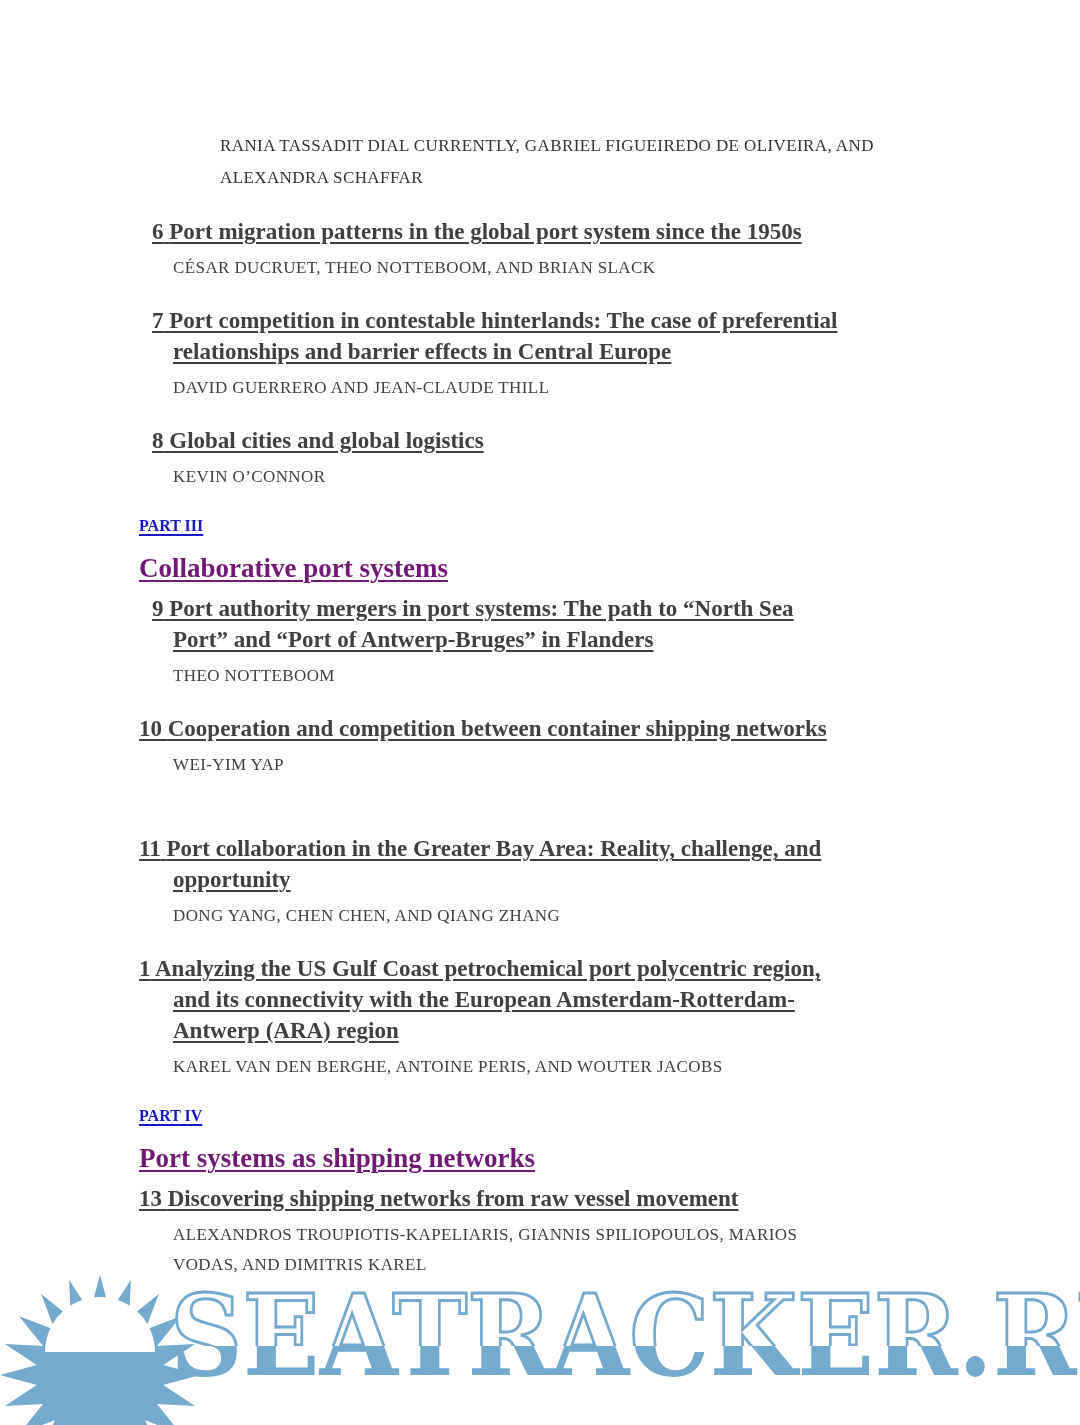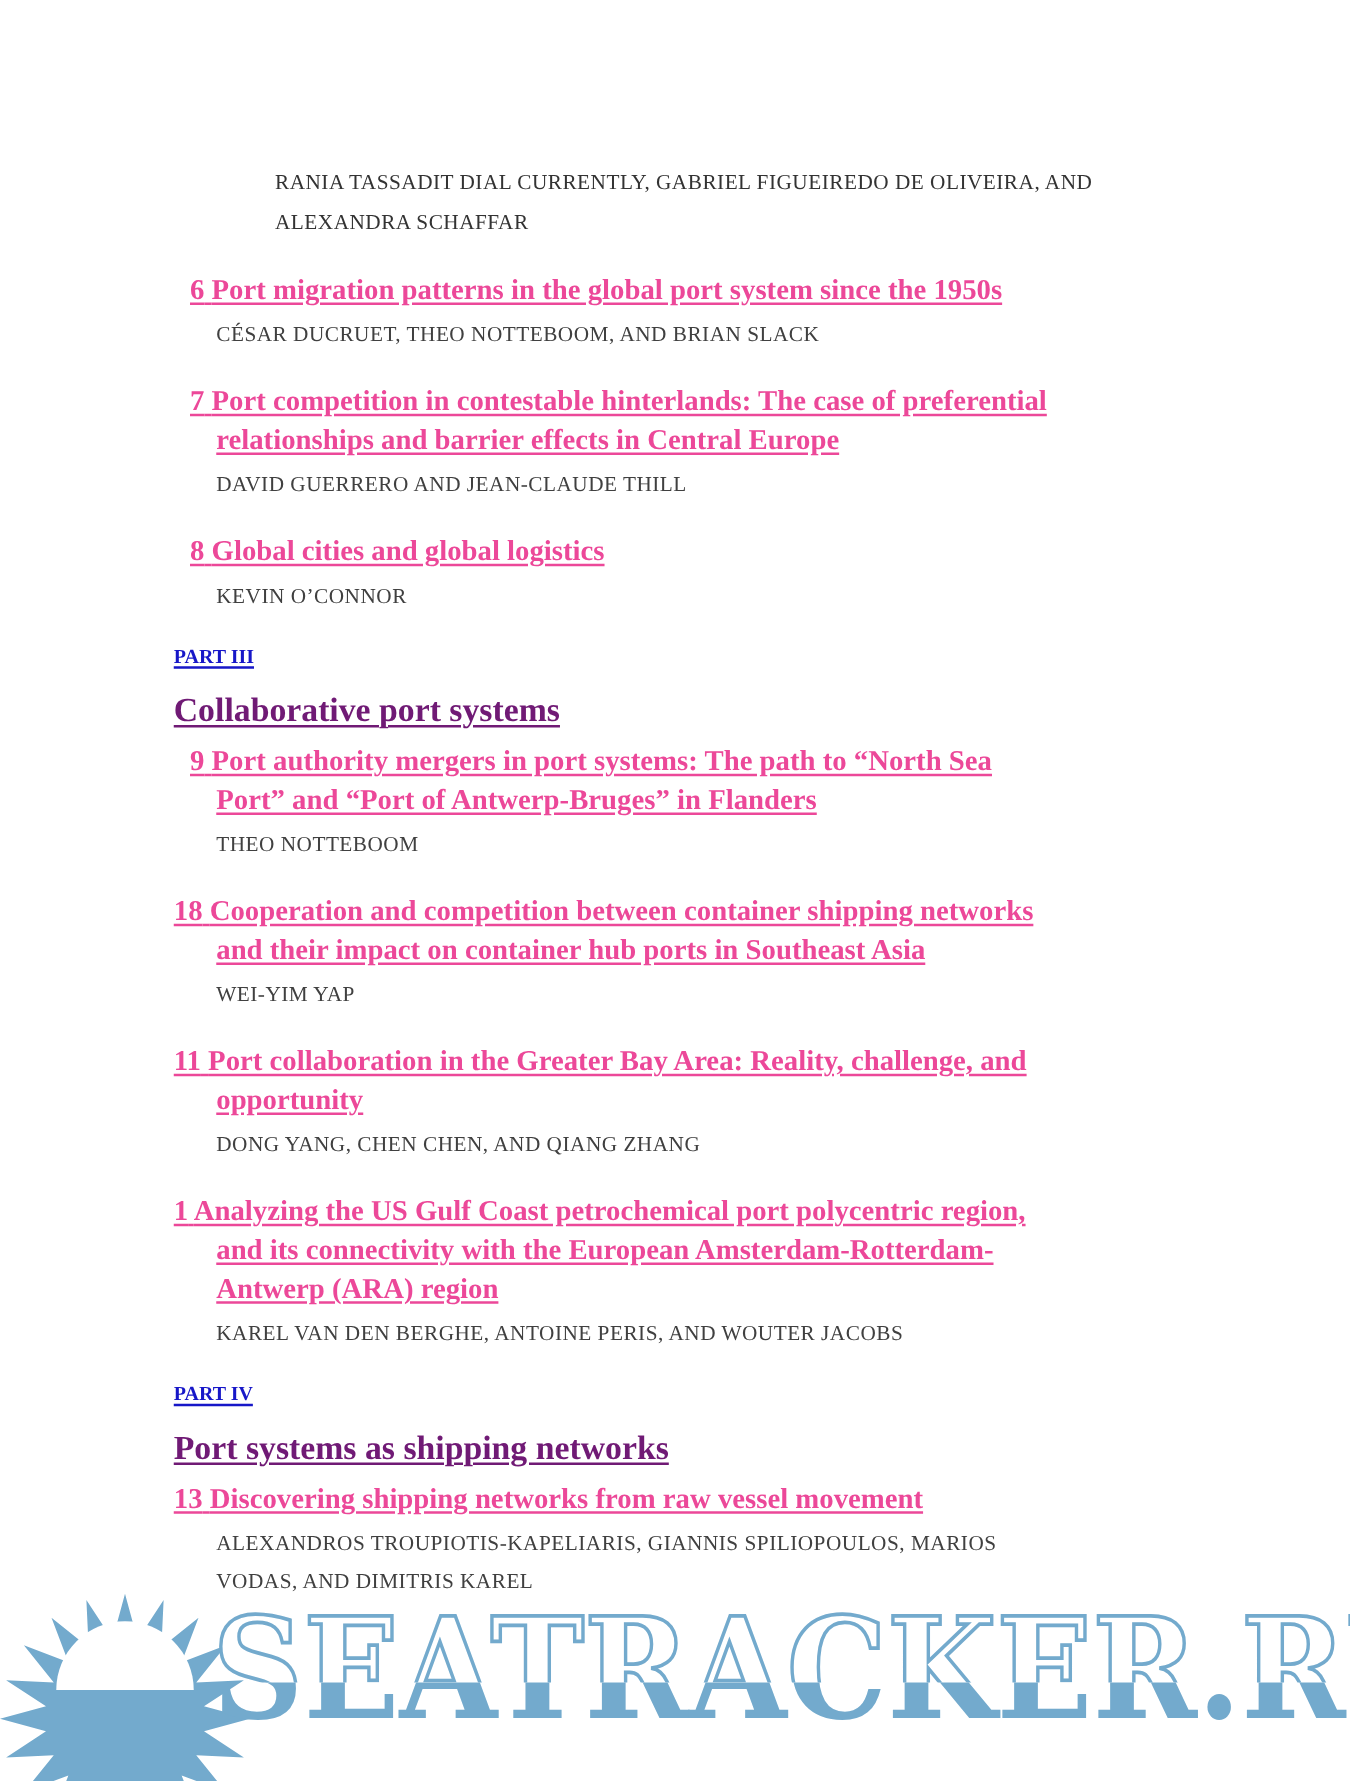--- a/index.html
+++ b/index.html
@@ -1,21 +1,21 @@
 <!DOCTYPE html>
 <html><head>
 <meta charset="utf-8">
 <style>
   html,body{margin:0;padding:0;background:#fff;}
   .page{position:relative;width:1080px;height:1425px;background:#ffffff;overflow:hidden;
         font-family:"Liberation Serif",serif;}
   .block{position:absolute;left:139px;width:860px;}
   .intro{left:173px;margin-left:47px;}
   .intro .aline{font-size:17px;line-height:32px;color:#333333;letter-spacing:0.4px;}
-  .tline{font-size:23px;line-height:31px;font-weight:bold;color:#ec4899;}
+  .tline{font-size:23px;line-height:31px;font-weight:bold;color:#404040;}
   .tline .u{text-decoration:underline;text-decoration-thickness:2px;text-underline-offset:3px;}
   .tline.cont{padding-left:34px;}
   .tline.single{padding-left:13px;}
   .authors{margin-top:6px;padding-left:34px;}
   .authors .aline{font-size:17px;line-height:30px;color:#404040;letter-spacing:0.4px;}
   .plabel{font-size:16px;line-height:25px;font-weight:bold;color:#1717c8;}
   .plabel .u,.ptitle .u{text-decoration:underline;text-decoration-thickness:2px;text-underline-offset:3px;}
   .ptitle{font-size:27px;line-height:31px;font-weight:bold;color:#701a75;margin-top:15px;}
   
   .wm{position:absolute;left:0;top:1268px;width:1080px;height:157px;pointer-events:none;}
@@ -75,22 +75,21 @@
       <div class="tline single"><span class="u"><span>9</span> <span>Port authority mergers in port systems: The path to “North Sea</span></span></div>
       <div class="tline cont"><span class="u">Port” and “Port of Antwerp-Bruges” in Flanders</span></div>
     </div>
     <div class="authors">
       <div class="aline">THEO NOTTEBOOM</div>
     </div>
   </div>
 
   <div class="block" style="top:713px">
     <div>
-      <div class="tline"><span class="u"><span>18</span> <span>Cooperation and competition between container shipping networks</span></span></div>
-      <div class="tline cont"><span class="u">and their impact on container hub ports in Southeast Asia</span></div>
+      <div class="tline"><span class="u"><span>10</span> <span>Cooperation and competition between container shipping networks</span></span></div>
     </div>
     <div class="authors">
       <div class="aline">WEI-YIM YAP</div>
     </div>
   </div>
 
   <div class="block" style="top:833px">
     <div>
       <div class="tline"><span class="u"><span>11</span> <span>Port collaboration in the Greater Bay Area: Reality, challenge, and</span></span></div>
       <div class="tline cont"><span class="u">opportunity</span></div>

